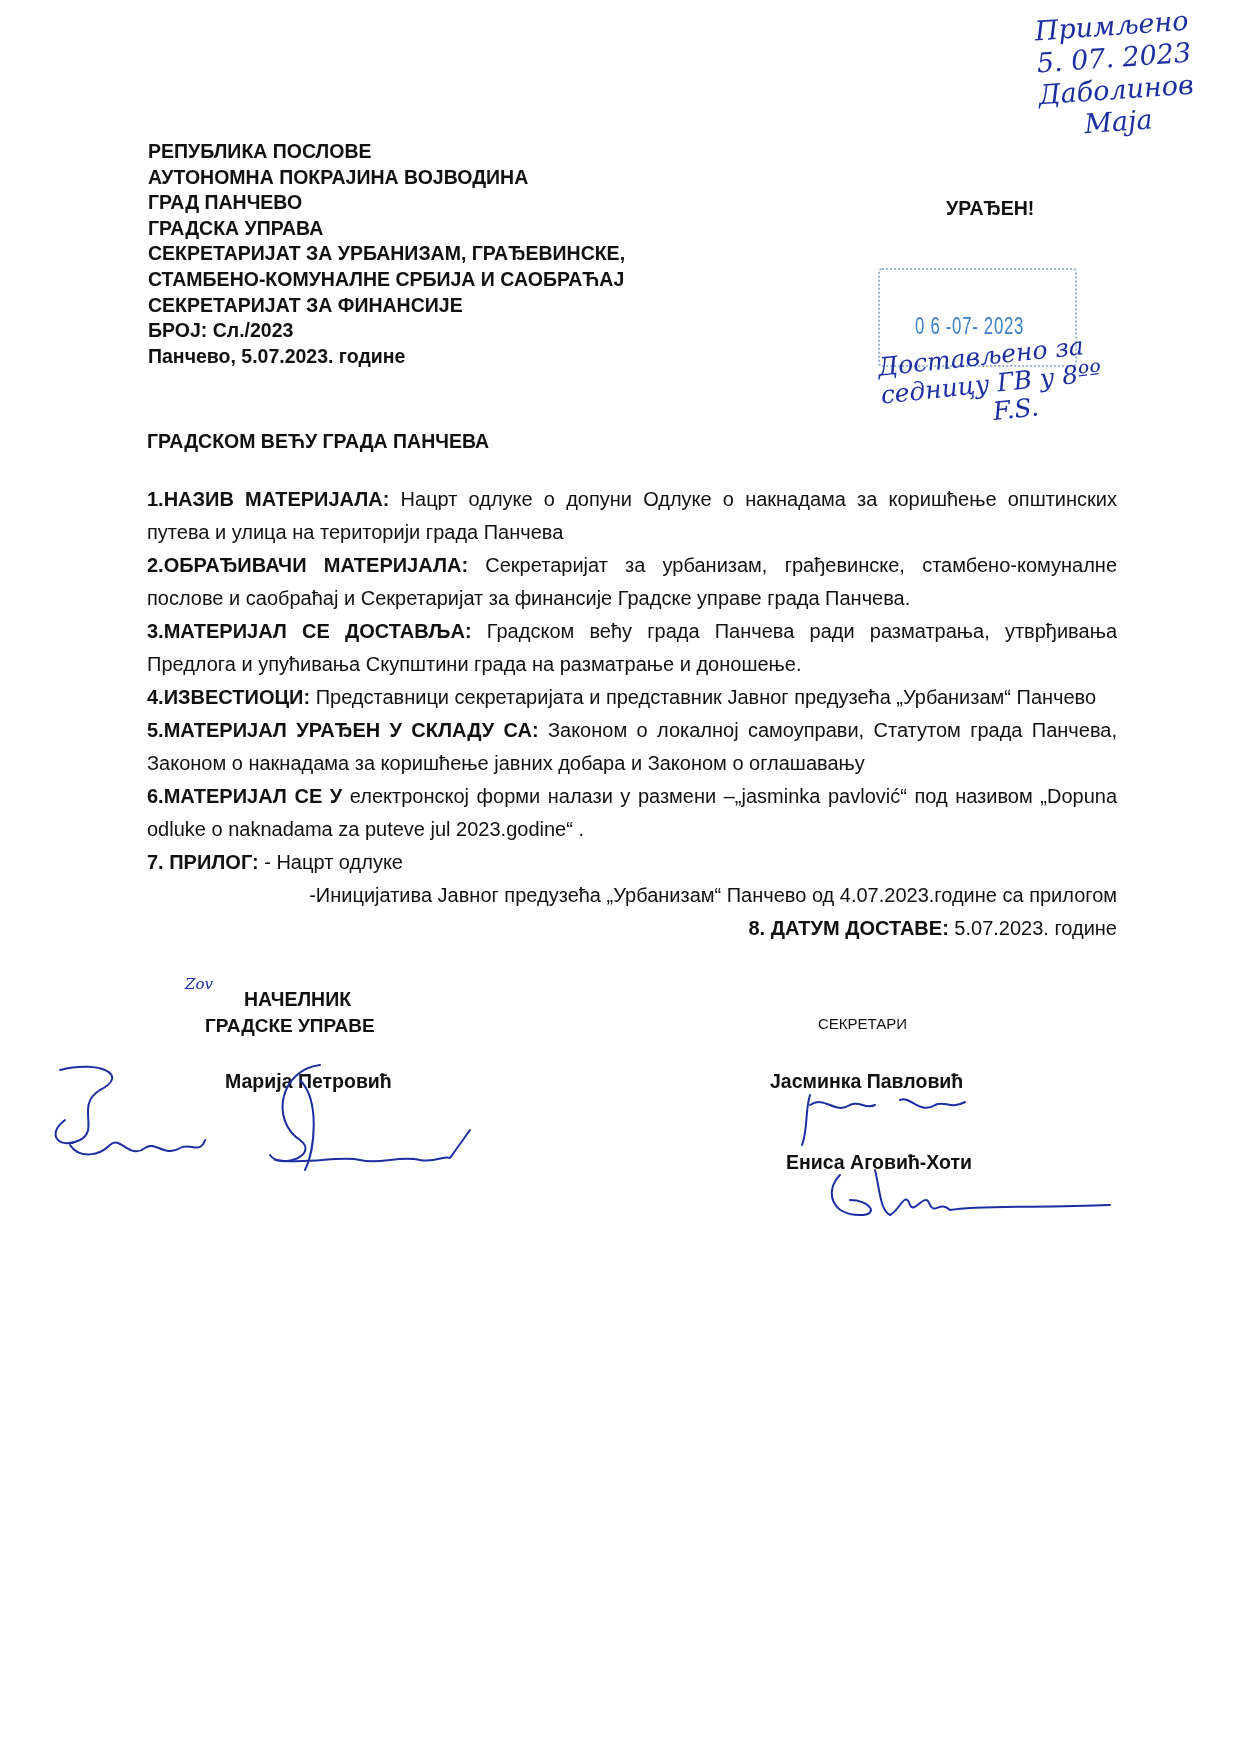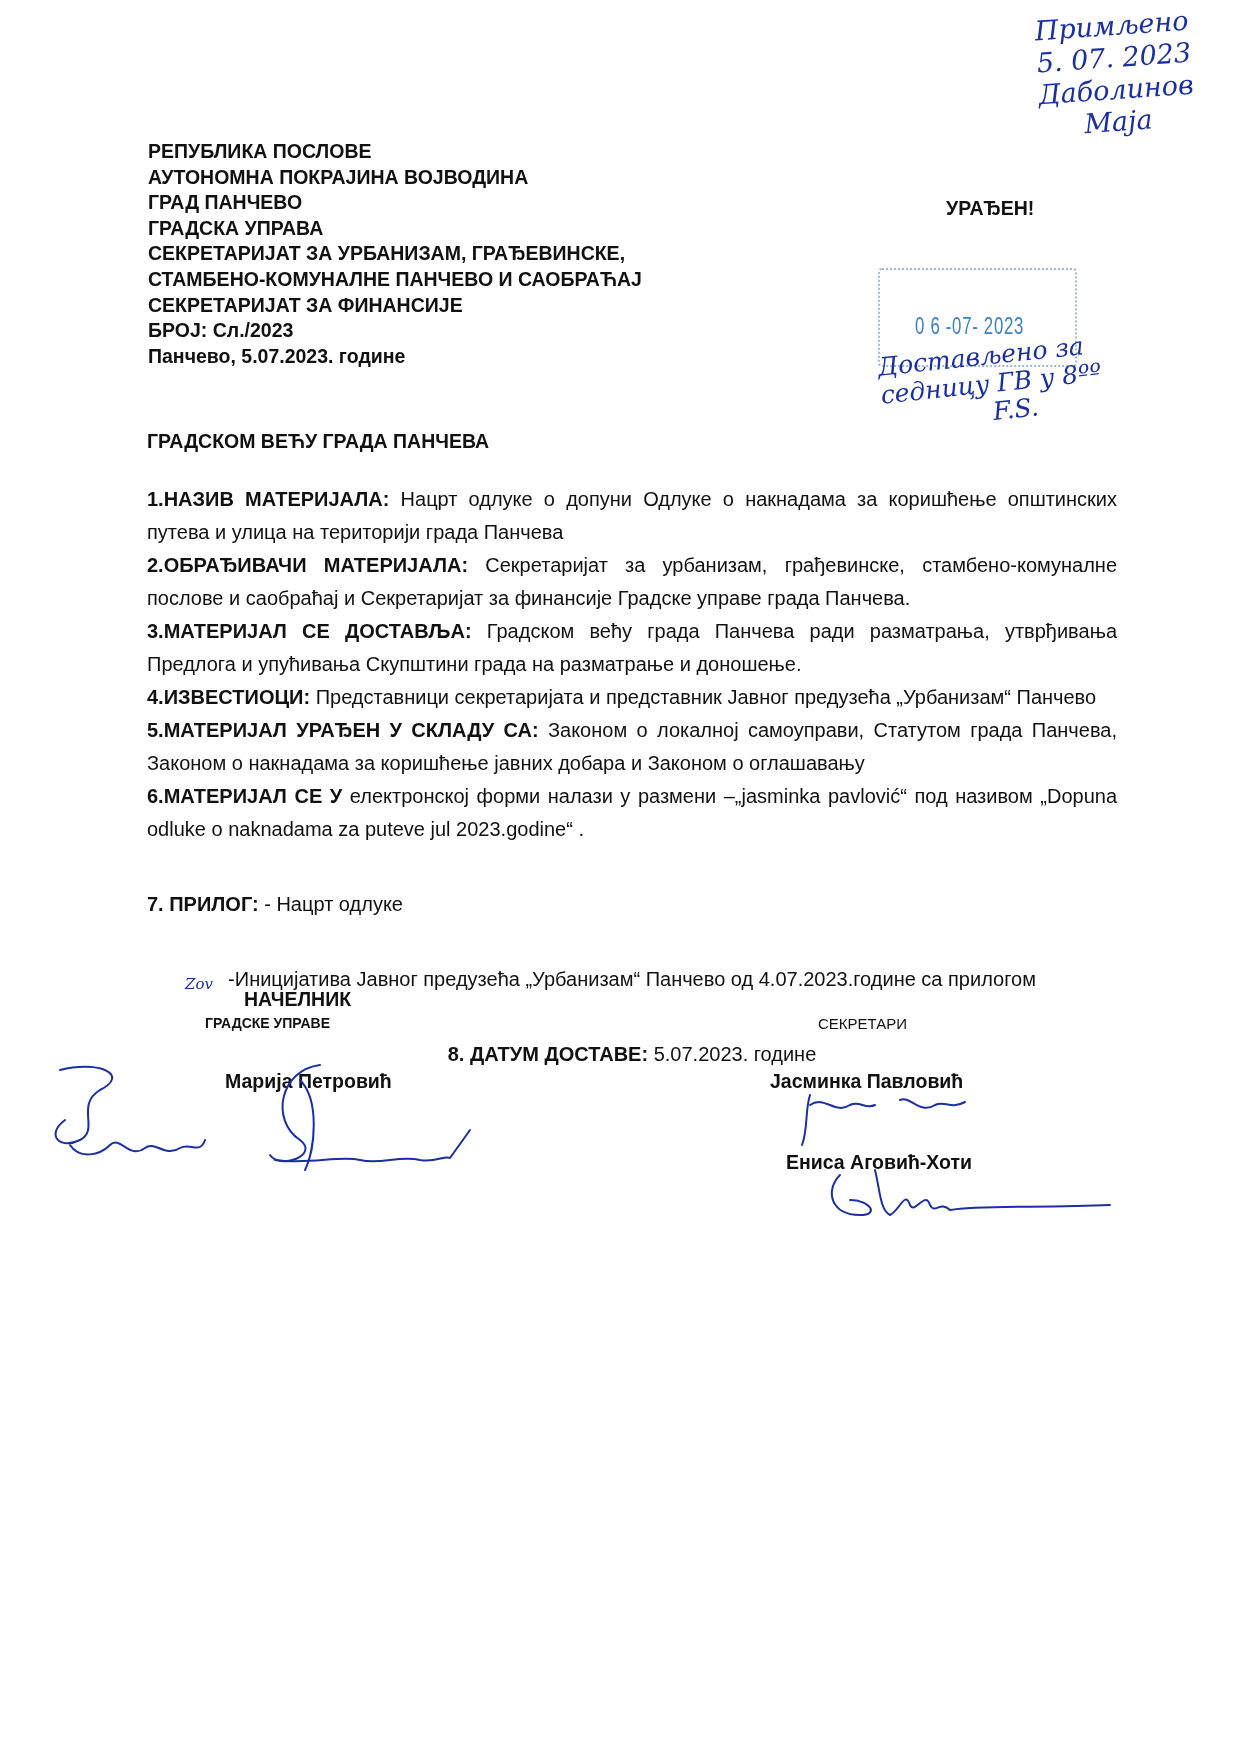--- a/index.html
+++ b/index.html
@@ -6,23 +6,23 @@
   body { width: 1240px; height: 1752px; position: relative; overflow: hidden;
          font-family: "Liberation Sans", sans-serif; color: #111; }
   .abs { position: absolute; }
   .hdr { left: 148px; top: 139px; font-weight: bold; font-size: 19.5px; line-height: 25.6px; }
   .hdr div { white-space: nowrap; }
   .urgent { left: 946px; top: 197px; font-weight: bold; font-size: 19.5px; }
   .addressee { left: 147px; top: 430px; font-weight: bold; font-size: 19.5px; }
   .items { left: 147px; top: 483px; width: 970px; font-size: 20px; line-height: 33px; }
   .item { text-align: justify; text-align-last: left; }
   .item b { font-weight: bold; }
-  .plain { text-align: center; margin-top: 42px; }
+  .plain { text-align: right; }
   .sig-l1 { left: 244px; top: 988px; font-weight: bold; font-size: 19.5px; }
-  .sig-l2 { left: 205px; top: 1015px; font-weight: bold; font-size: 14px; }
+  .sig-l2 { left: 205px; top: 1015px; font-weight: bold; font-size: 19px; }
   .sig-l3 { left: 225px; top: 1070px; font-weight: bold; font-size: 19.5px; }
   .sig-r1 { left: 818px; top: 1015px; font-weight: normal; font-size: 15px; }
   .sig-r2 { left: 770px; top: 1070px; font-weight: bold; font-size: 19.5px; }
   .sig-r3 { left: 786px; top: 1151px; font-weight: bold; font-size: 19.5px; }
   .hand { color: #1b2fa0; font-family: "DejaVu Serif", serif; font-style: italic; }
   .note-top { left: 1005px; top: 10px; width: 220px; font-size: 27px; line-height: 32px; text-align: center; transform: rotate(-4deg); }
   .stamp { left: 878px; top: 268px; width: 195px; height: 95px;
            border: 2px dotted #9fb7d8; border-radius: 4px; }
   .stamp-date { left: 915px; top: 312px; color: #3a7fc8; font-family: "Liberation Sans Narrow", "Liberation Sans", sans-serif;
                 font-size: 24px; letter-spacing: 1px; transform: scaleX(0.7); transform-origin: left; }
@@ -41,21 +41,21 @@
   <div>Даболинов</div>
   <div>Маја</div>
 </div>
 
 <div class="abs hdr">
   <div>РЕПУБЛИКА ПОСЛОВЕ</div>
   <div>АУТОНОМНА ПОКРАЈИНА ВОЈВОДИНА</div>
   <div>ГРАД ПАНЧЕВО</div>
   <div>ГРАДСКА УПРАВА</div>
   <div>СЕКРЕТАРИЈАТ ЗА УРБАНИЗАМ, ГРАЂЕВИНСКЕ,</div>
-  <div>СТАМБЕНО-КОМУНАЛНЕ ПАНЧЕВО И САОБРАЋАЈ</div>
+  <div>СТАМБЕНО-КОМУНАЛНЕ СРБИЈА И САОБРАЋАЈ</div>
   <div>СЕКРЕТАРИЈАТ ЗА ФИНАНСИЈЕ</div>
   <div>БРОЈ: Сл./2023</div>
   <div>Панчево, 5.07.2023. године</div>
 </div>
 
 <div class="abs urgent">УРАЂЕН!</div>
 
 <div class="abs stamp"></div>
 <div class="abs stamp-date">0 6 -07- 2023</div>
 

